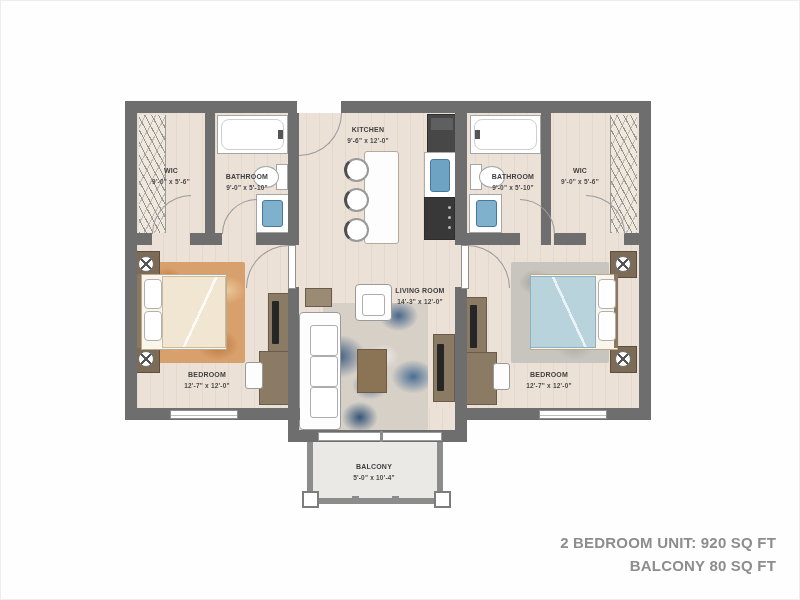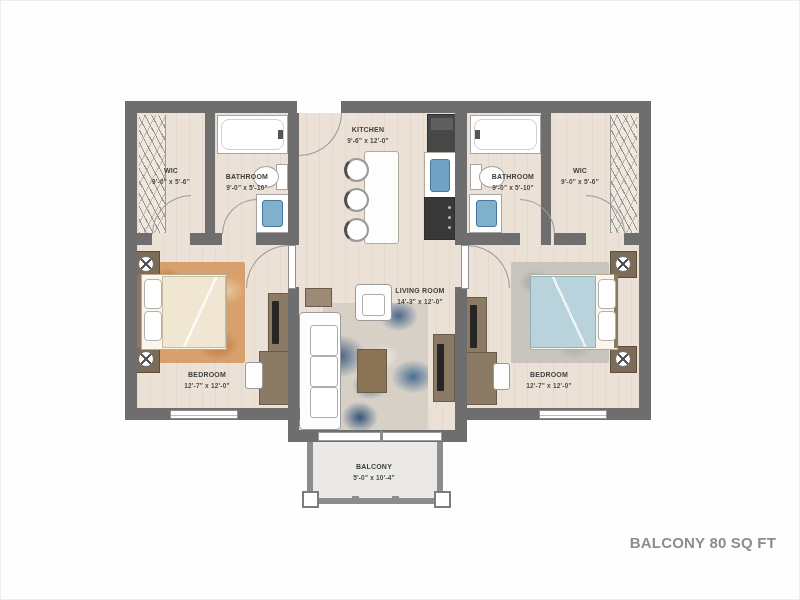--- a/index.html
+++ b/index.html
@@ -244,16 +244,17 @@
   <div class="rlabel" style="left:549px;top:380px;">
     <div>BEDROOM</div>
     <div class="dims">12'-7" x 12'-0"</div>
   </div>
   <div class="rlabel" style="left:374px;top:472px;">
     <div>BALCONY</div>
     <div class="dims">5'-0" x 10'-4"</div>
   </div>
 
   <div class="anno">
+    <div>2 BEDROOM UNIT: 920 SQ FT</div>
     <div>BALCONY 80 SQ FT</div>
   </div>
 
 </div>
 
 </body></html>

